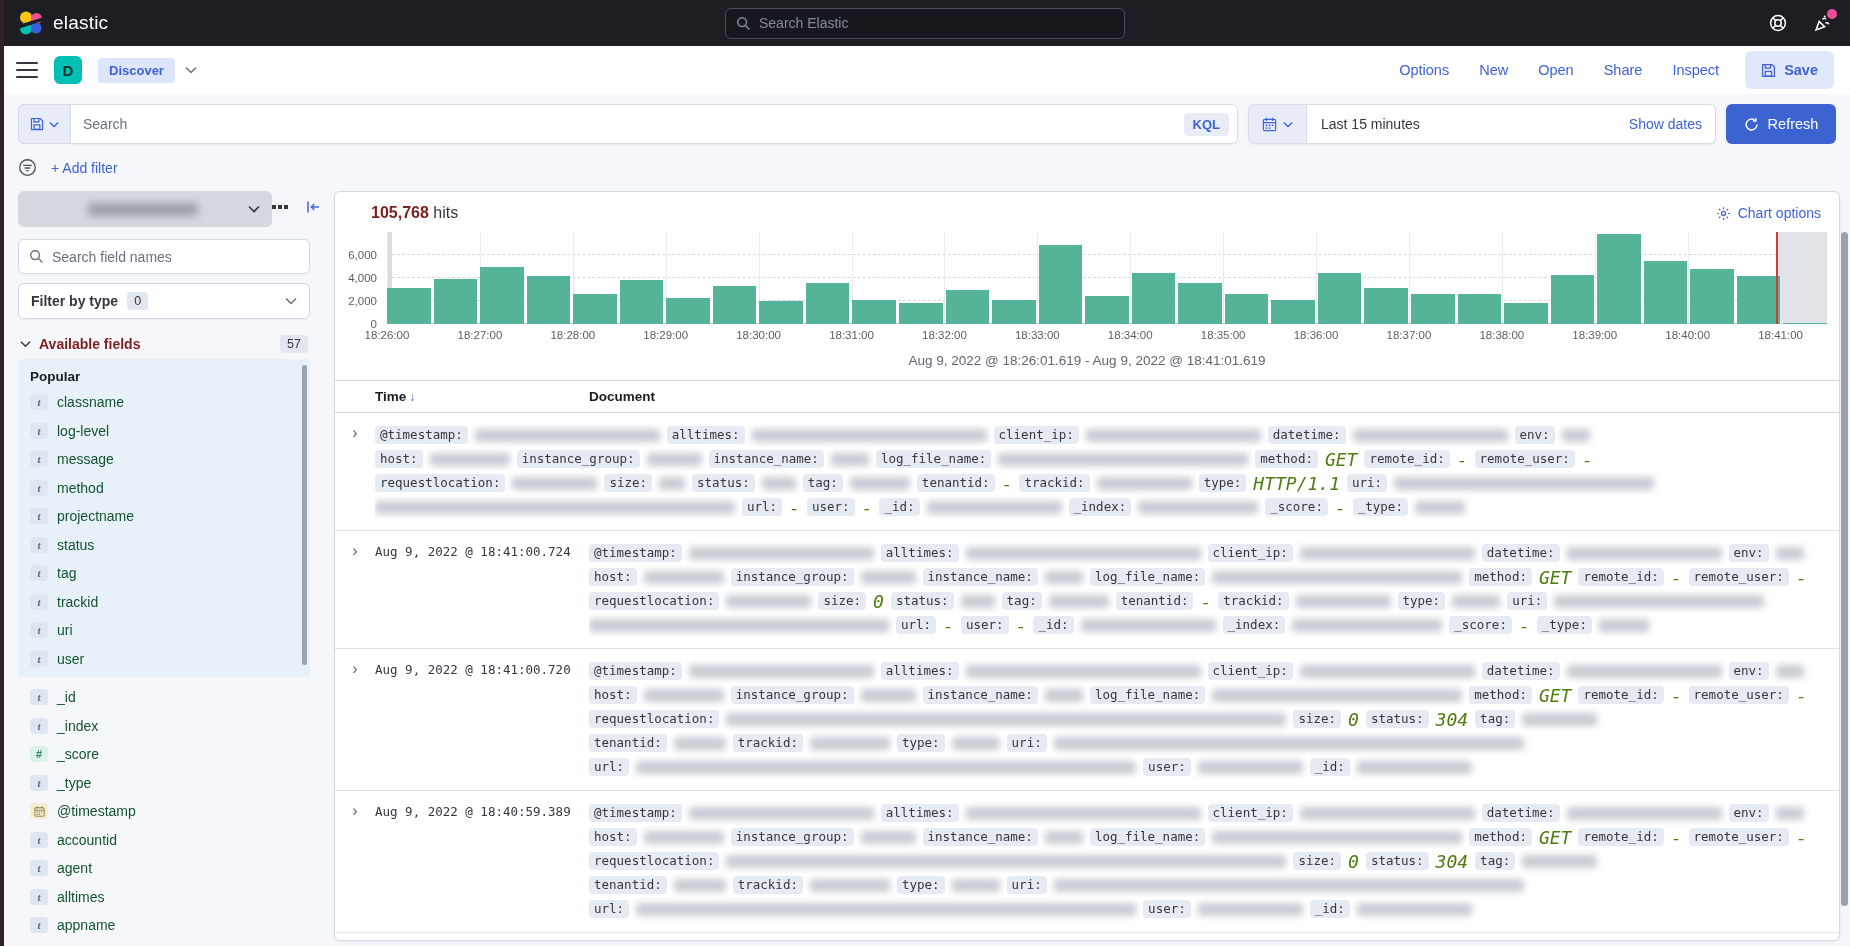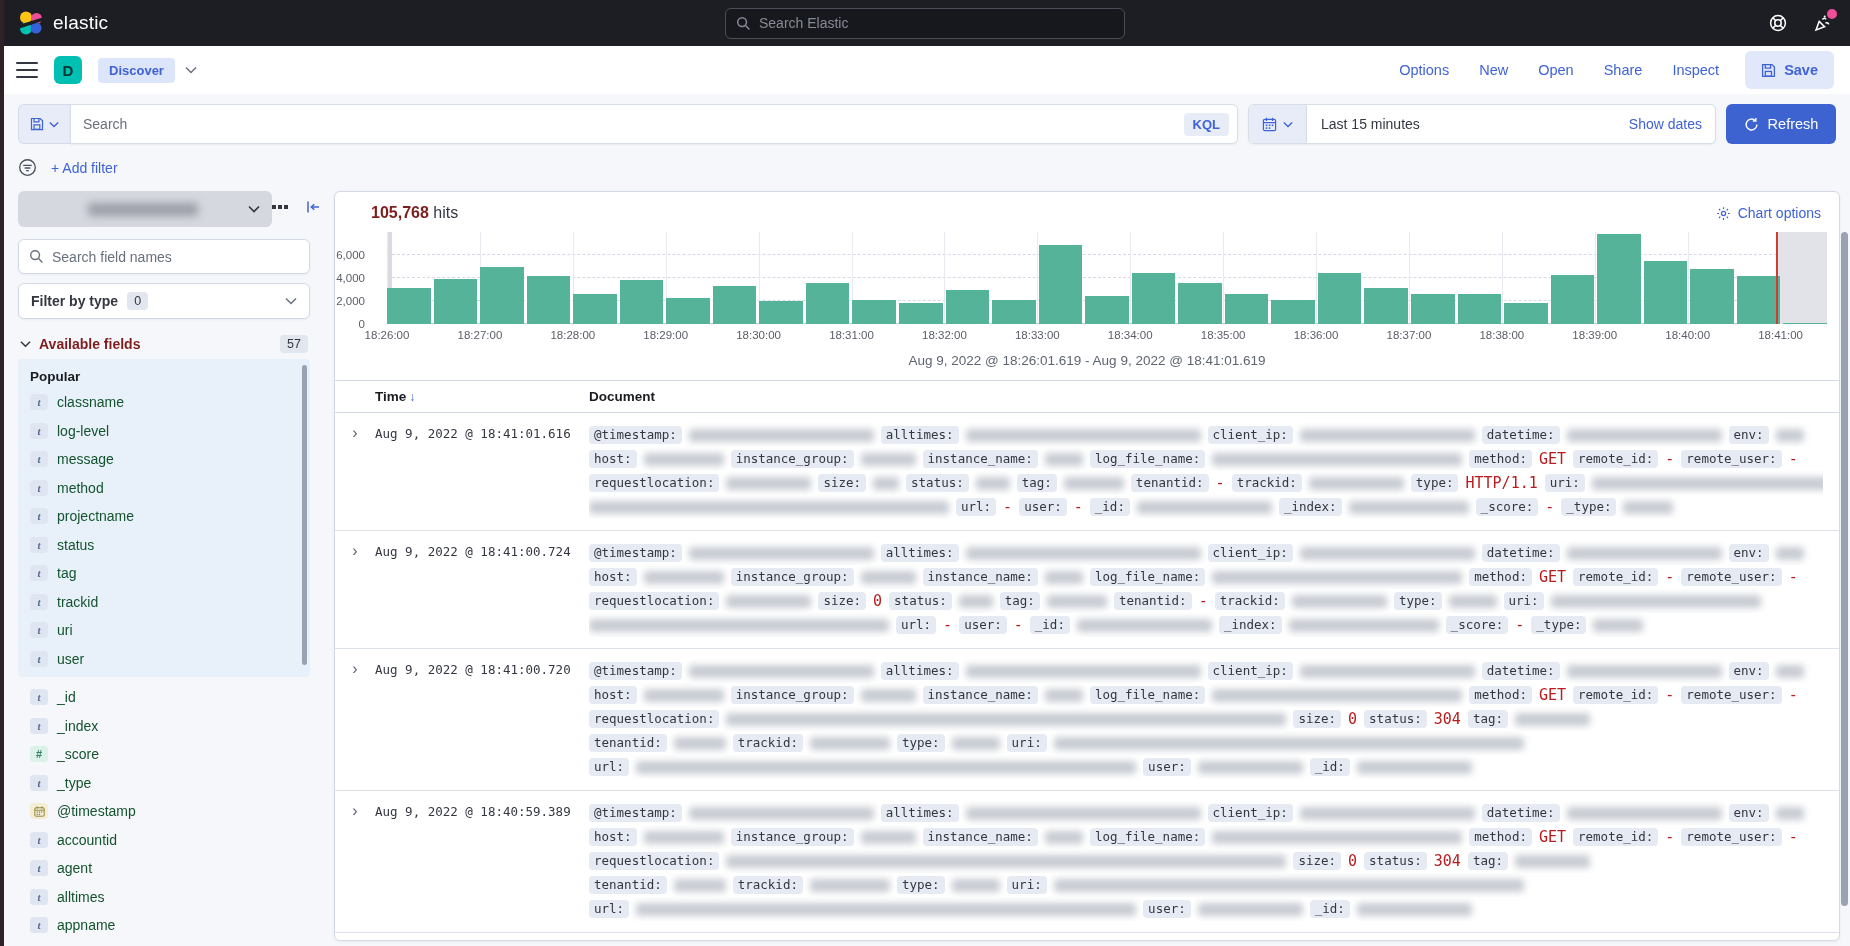--- a/index.html
+++ b/index.html
@@ -92,21 +92,21 @@
   
   .main-panel { flex:1; margin-left:24px; background:#fff; border:1px solid #D3DAE6; border-radius:6px;
     position:relative; overflow:hidden; box-shadow:0 1px 3px rgba(152,162,179,.15); }
   .panel-head { display:flex; justify-content:space-between; align-items:center; padding:12px 18px 2px 16px; }
   .hits { font-size:16px; color:#343741; }
   .hits b { color:#7f1d1d; font-weight:700;margin-left:20px; }
   .chart-opts { display:flex; align-items:center; gap:7px; color:#3F62D6; font-size:14px; cursor:pointer; }
 
   .chart { display:flex; padding:8px 12px 0 6px; }
   .y-axis { width:46px; position:relative; height:92px; flex-shrink:0; }
-  .y-tick { position:absolute; right:22px; font-size:11.5px; color:#5a5e66; transform:translateY(50%); }
+  .y-tick { position:absolute; right:10px; font-size:11.5px; color:#5a5e66; transform:translateY(50%); }
   .plot-col { flex:1; }
   .plot { position:relative; height:92px; }
   .vline { position:absolute; top:0; bottom:0; width:1px; background:#E8EAF0; }
   .gridline { position:absolute; left:0; right:0; border-top:1px dashed #D3DAE6; }
   .baseline { position:absolute; left:0; right:0; bottom:0; border-top:1px solid #C6CBD5; }
   .left-sliver { position:absolute; left:0; top:0; bottom:0; width:5px; background:#D9DBE1; }
   .bars { position:absolute; inset:0; display:flex; align-items:flex-end; gap:3px; z-index:2; }
   .bar { flex:1; background:#54B399; min-height:1px; }
   .now-band { position:absolute; top:0; bottom:0; right:0; width:calc(100%/31 + 3px); background:#E2E3E9; z-index:1; }
   .now-line { position:absolute; top:0; bottom:0; width:2.5px; background:#D23B31; left:calc(100% - 100%/31 - 5px); z-index:3; }
@@ -120,21 +120,21 @@
   .sort-arrow { color:#3F62D6; font-size:12px; margin-left:3px; }
   .col-doc { flex:1; font-weight:700; font-size:13.5px; color:#1A1C21; }
   .doc-row { display:flex; border-bottom:1px solid #DCE0E8; padding:10px 0 11px; }
   .expand-cell { width:40px; flex-shrink:0; text-align:center; color:#5E6673; font-size:16px; line-height:20px; cursor:pointer; }
   .time-cell { width:214px; flex-shrink:0; font-family:"DejaVu Sans Mono", monospace; font-size:12.5px; color:#343741;
     padding-top:3px; white-space:nowrap; }
   .doc-cell { flex:1; padding-right:16px; overflow:hidden; }
   .doc-line { display:flex; align-items:center; gap:7px; height:24px; overflow:hidden; }
   .chip { background:#E6EAF3; border-radius:4px; padding:1px 5px 2px; font-family:"DejaVu Sans Mono", monospace;
     font-size:12.5px; color:#343741; white-space:nowrap; flex-shrink:0; }
-  .val { font-family:"DejaVu Sans Mono", monospace; font-size:15px; color:#b91c1c; white-space:nowrap; flex-shrink:0; }
+  .val { font-family:"DejaVu Sans Mono", monospace; font-size:18px; color:#4d7c0f; white-space:nowrap; flex-shrink:0;font-style:italic; }
   .blurb { height:13px; border-radius:3px; background:#aab0bb; filter:blur(3.5px); opacity:.65; flex-shrink:0; }
 
   .page-scroll { position:fixed; right:1px; top:198px; bottom:4px; width:8px; }
   .page-scroll .thumb { position:absolute; top:34px; width:7px; height:calc(100% - 70px); background:#9AA2B1; border-radius:4px; }
 
   svg { display:block; }
 </style>
 </head>
 <body>
 
@@ -551,21 +551,20 @@
     <div class="table-head">
       <div class="col-expand"></div>
       <div class="col-time">
         <span>Time</span><span class="sort-arrow">↓</span>
       </div>
       <div class="col-doc">Document</div>
     </div>
     <div>
         <div class="doc-row">
           <div class="expand-cell">›</div>
-          <div class="time-cell">Aug 9, 2022 @ 18:41:01.616</div>
           <div class="doc-cell">
             <div class="doc-line">
               <span class="chip">@timestamp:</span>
               <span class="blurb" style="width: 185px;"></span>
               <span class="chip">alltimes:</span>
               <span class="blurb" style="width: 235px;"></span>
               <span class="chip">client_ip:</span>
               <span class="blurb" style="width: 175px;"></span>
               <span class="chip">datetime:</span>
               <span class="blurb" style="width: 155px;"></span>

